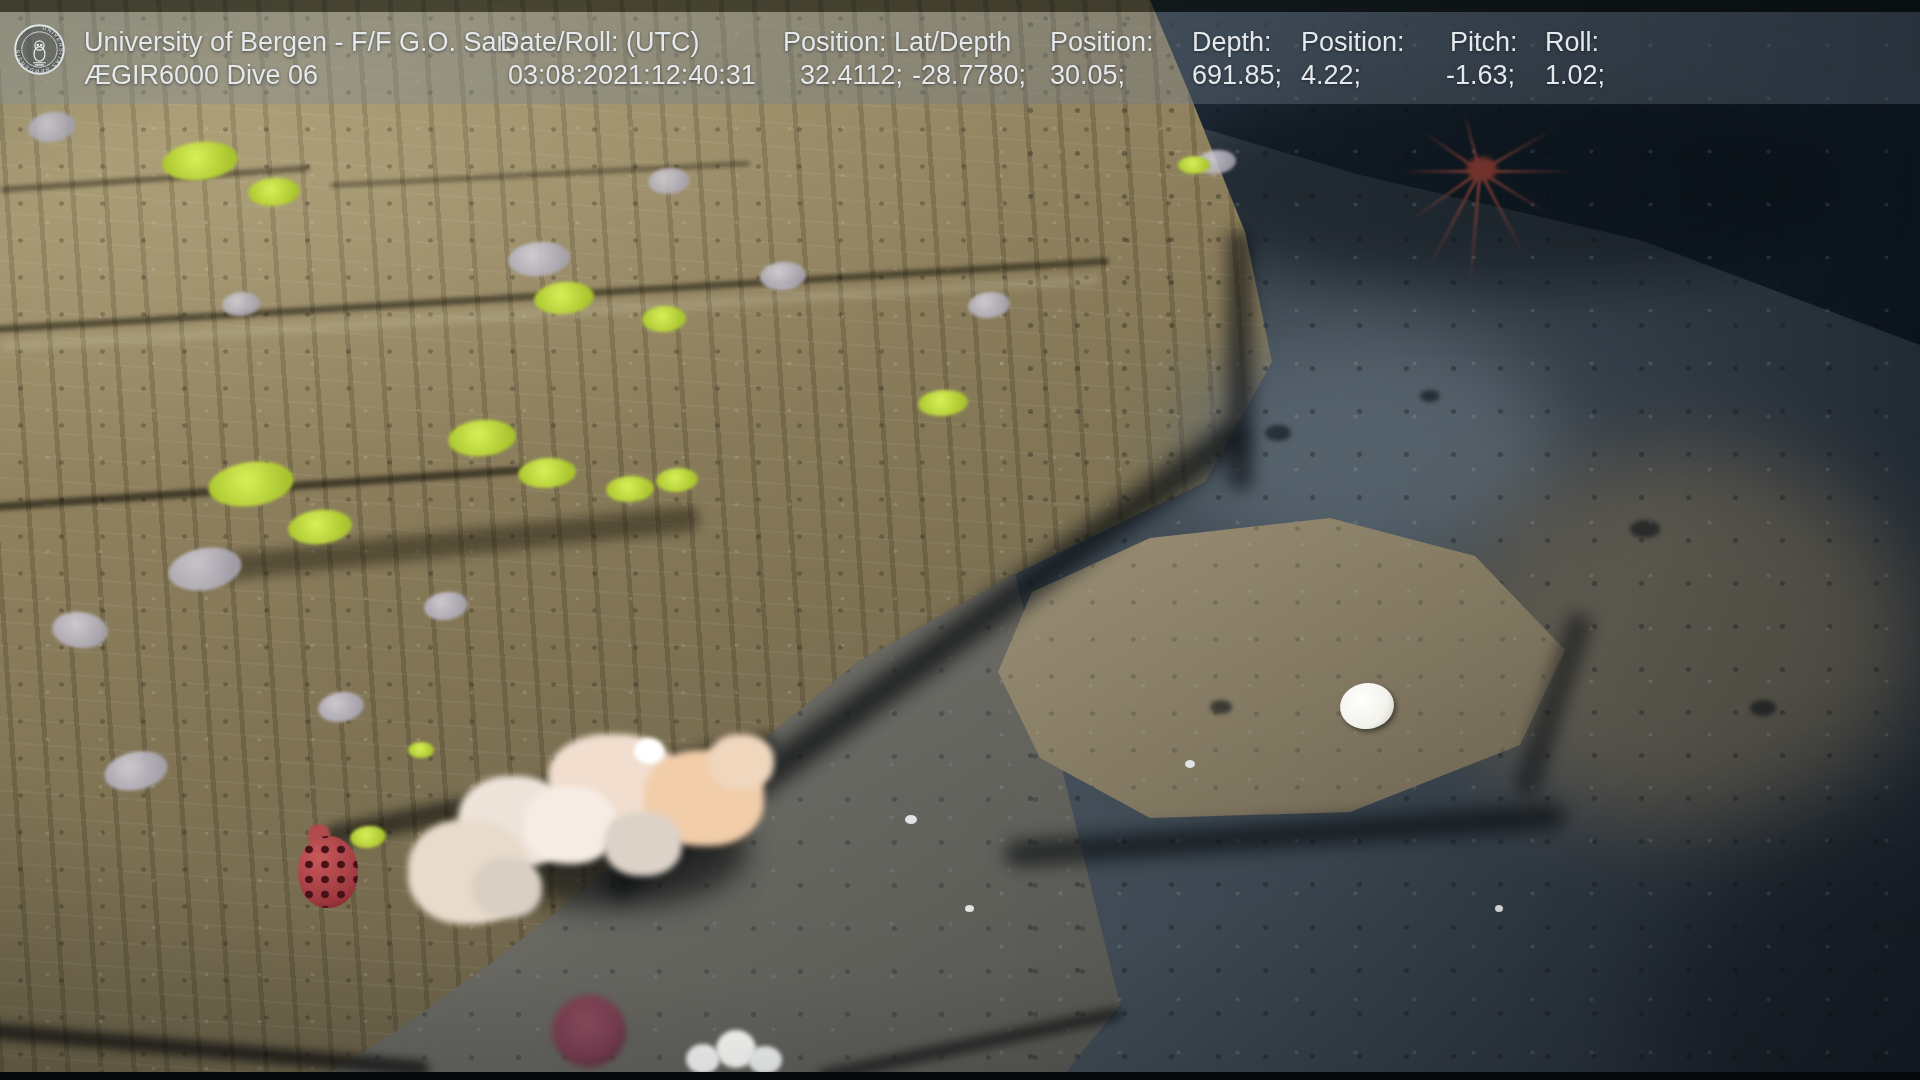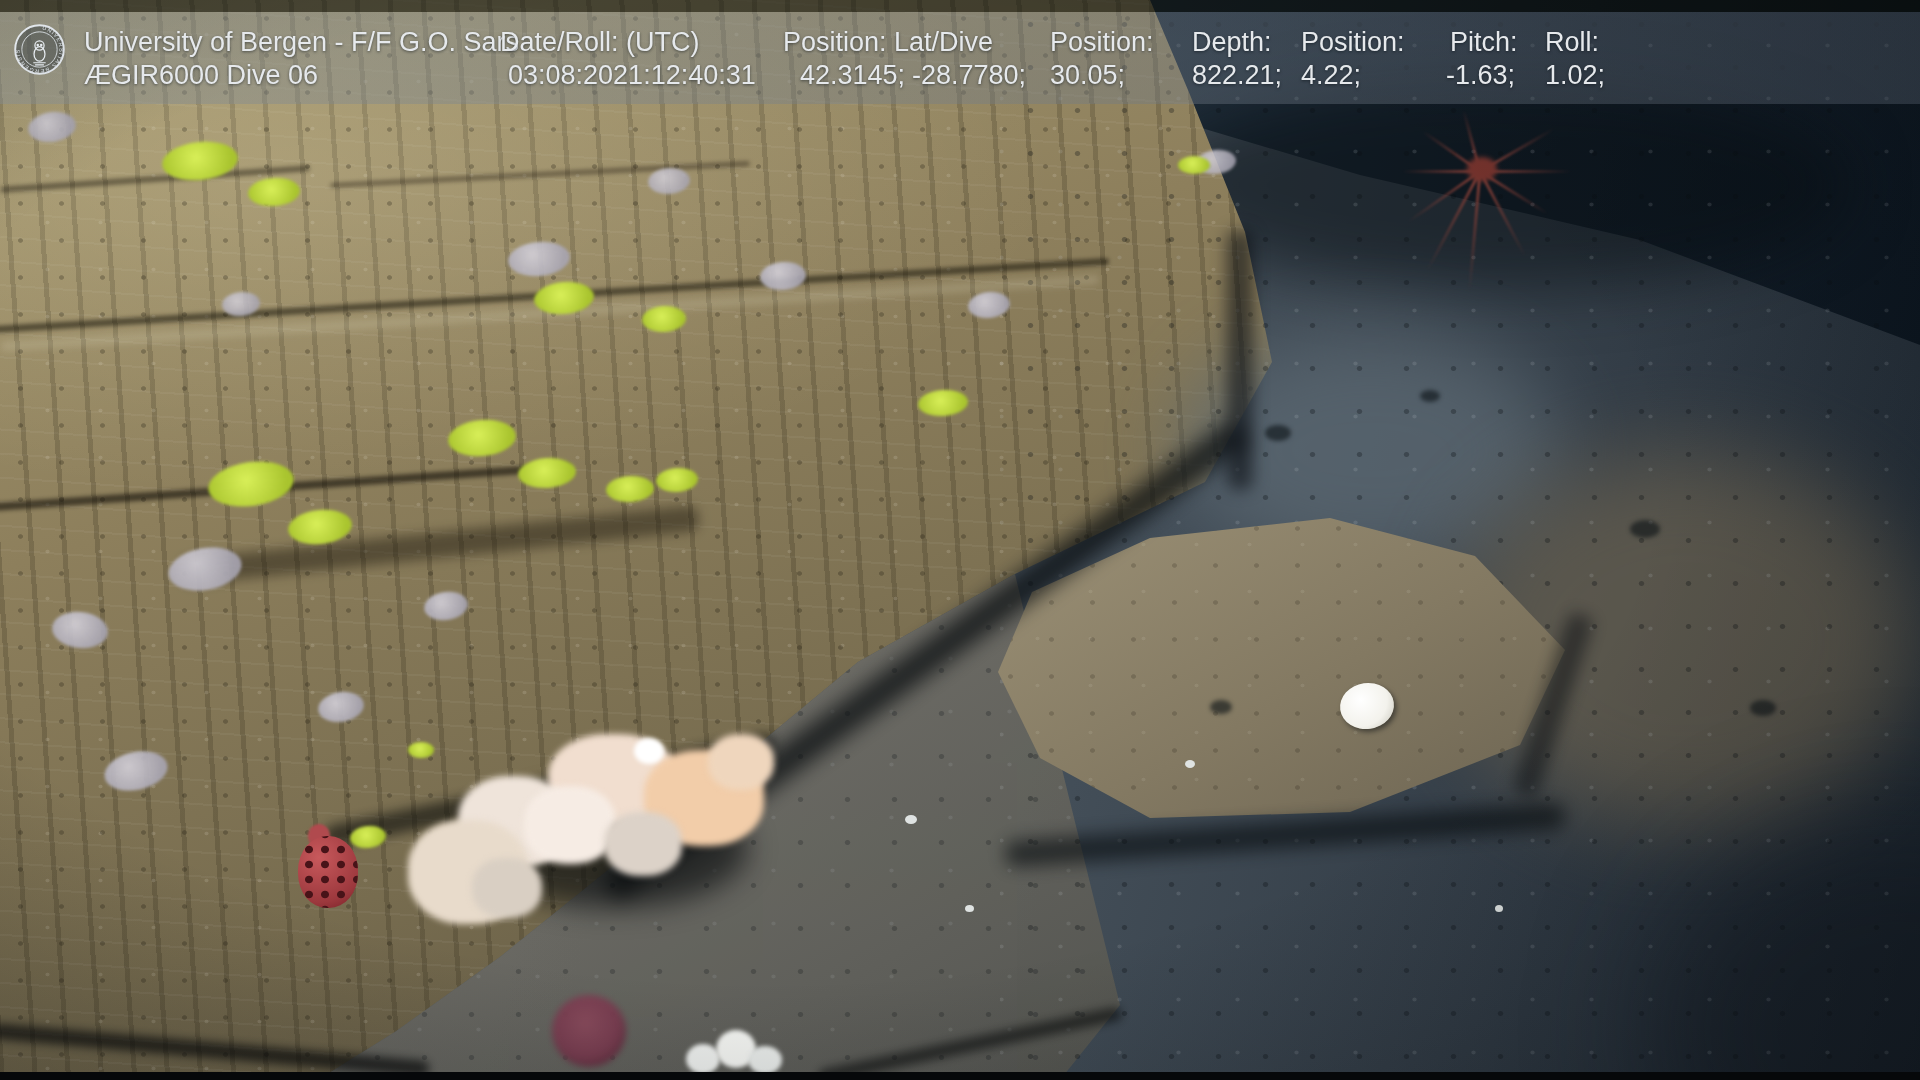--- a/index.html
+++ b/index.html
@@ -196,33 +196,33 @@
       <div class="lab">University of Bergen - F/F G.O. Sars</div>
       <div class="val">ÆGIR6000 Dive 06</div>
     </div>
 
     <div class="fld" style="left:500px">
       <div class="lab">Date/Roll: (UTC)</div>
       <div class="val" style="left:8px">03:08:2021:12:40:31</div>
     </div>
 
     <div class="fld" style="left:783px">
-      <div class="lab">Position: Lat/Dive</div>
-      <div class="val" style="left:17px">42.3145;</div>
+      <div class="lab">Position: Lat/Depth</div>
+      <div class="val" style="left:17px">32.4112;</div>
       <div class="val" style="left:129px">-28.7780;</div>
     </div>
 
     <div class="fld" style="left:1050px">
       <div class="lab">Position:</div>
       <div class="val">30.05;</div>
     </div>
 
     <div class="fld" style="left:1192px">
       <div class="lab">Depth:</div>
-      <div class="val">822.21;</div>
+      <div class="val">691.85;</div>
     </div>
 
     <div class="fld" style="left:1301px">
       <div class="lab">Position:</div>
       <div class="val">4.22;</div>
     </div>
 
     <div class="fld" style="left:1446px">
       <div class="lab" style="left:4px">Pitch:</div>
       <div class="val">-1.63;</div>

